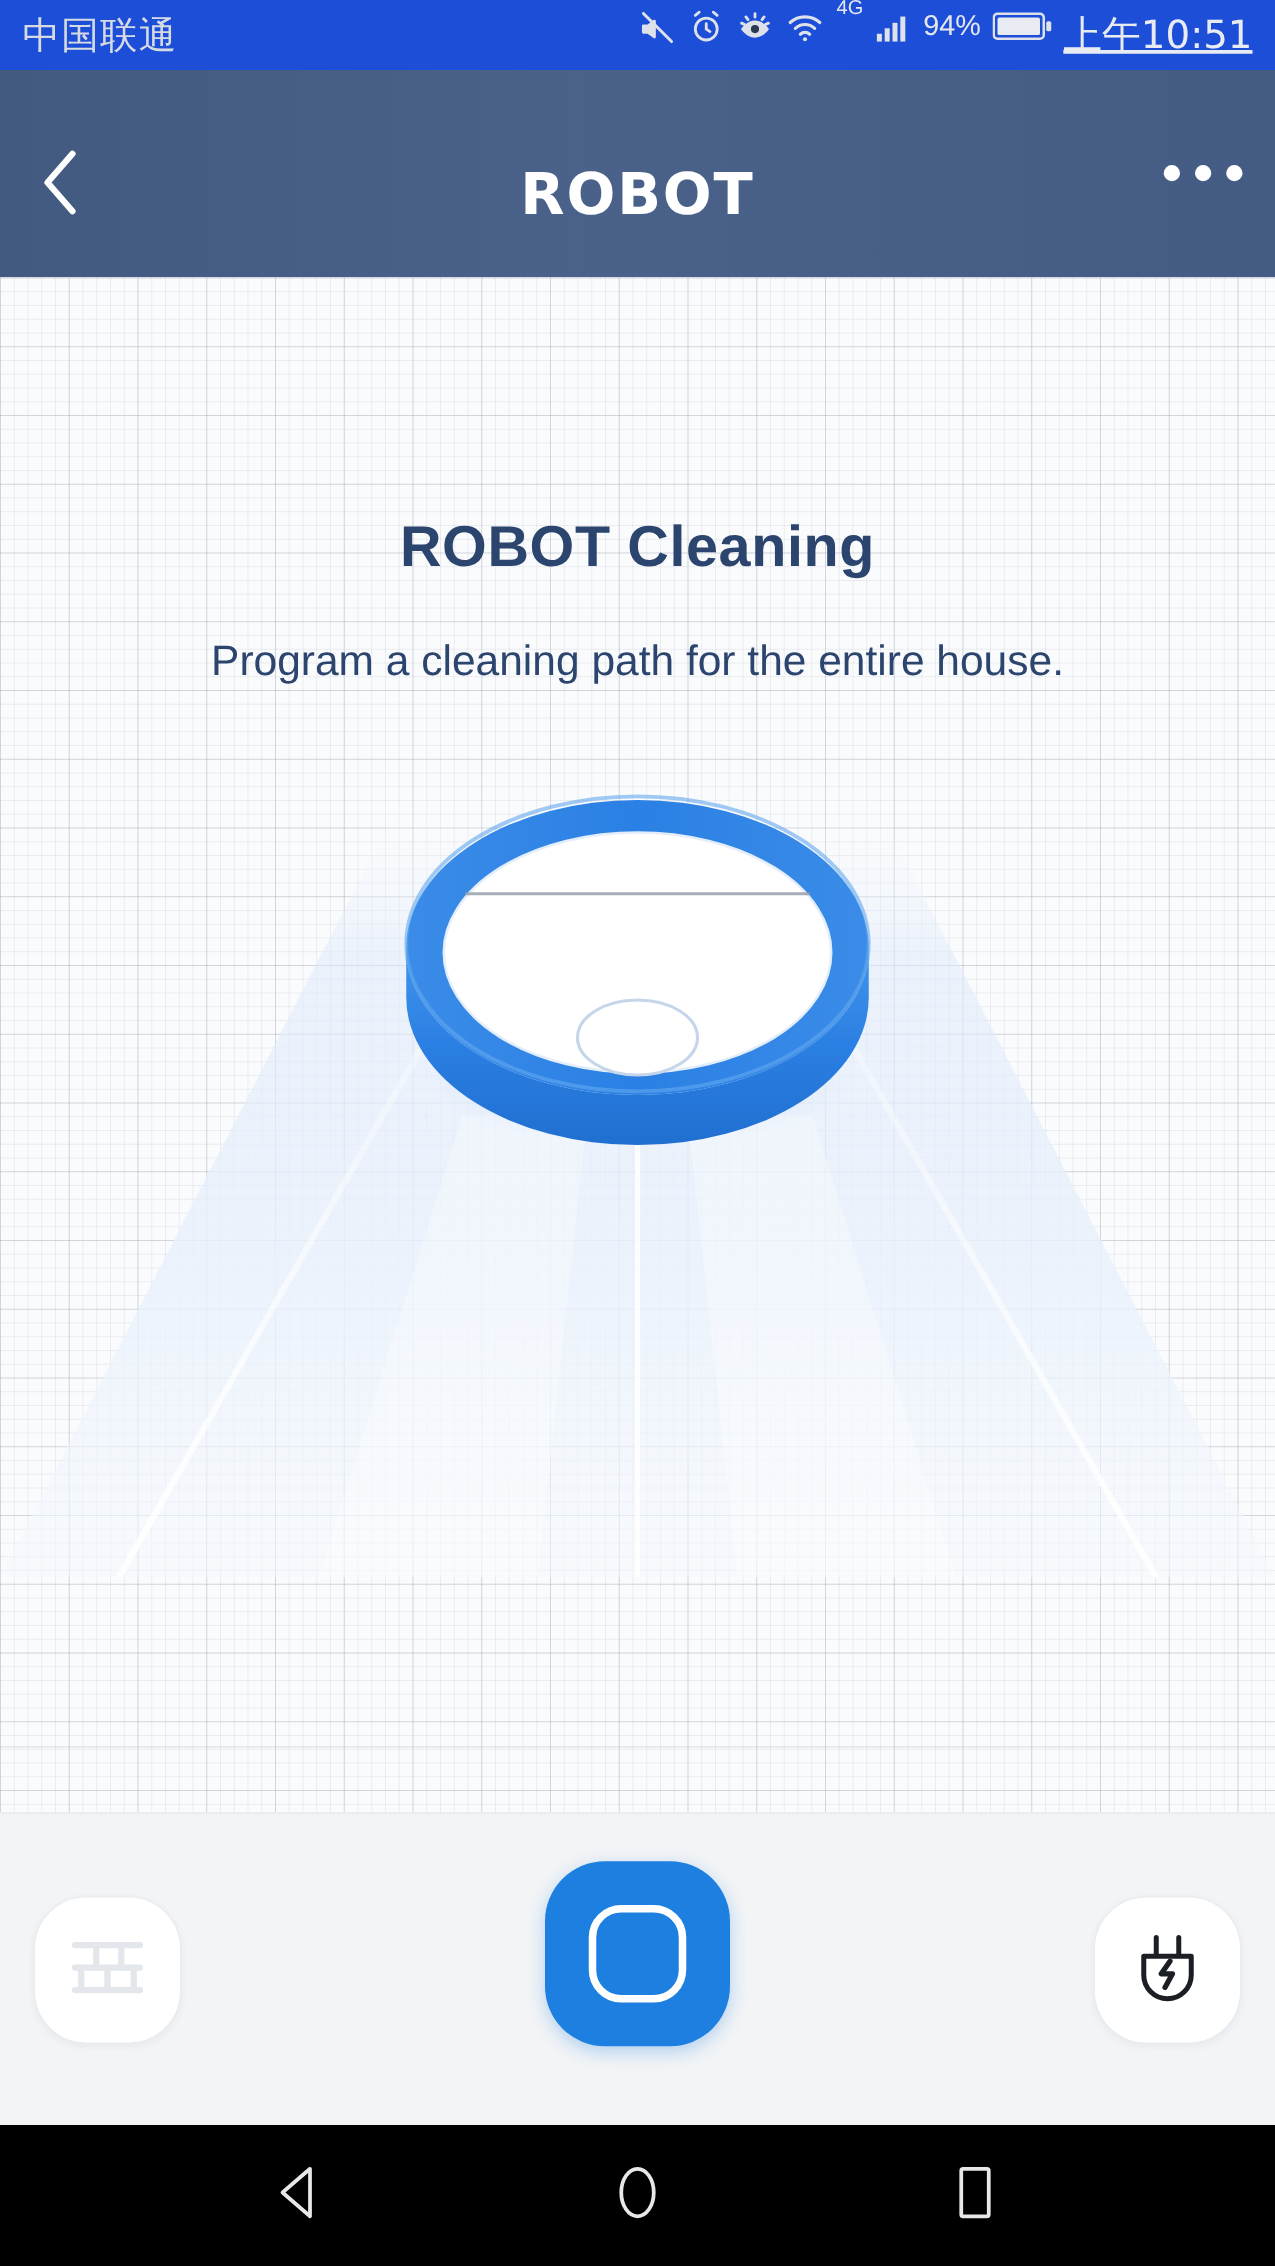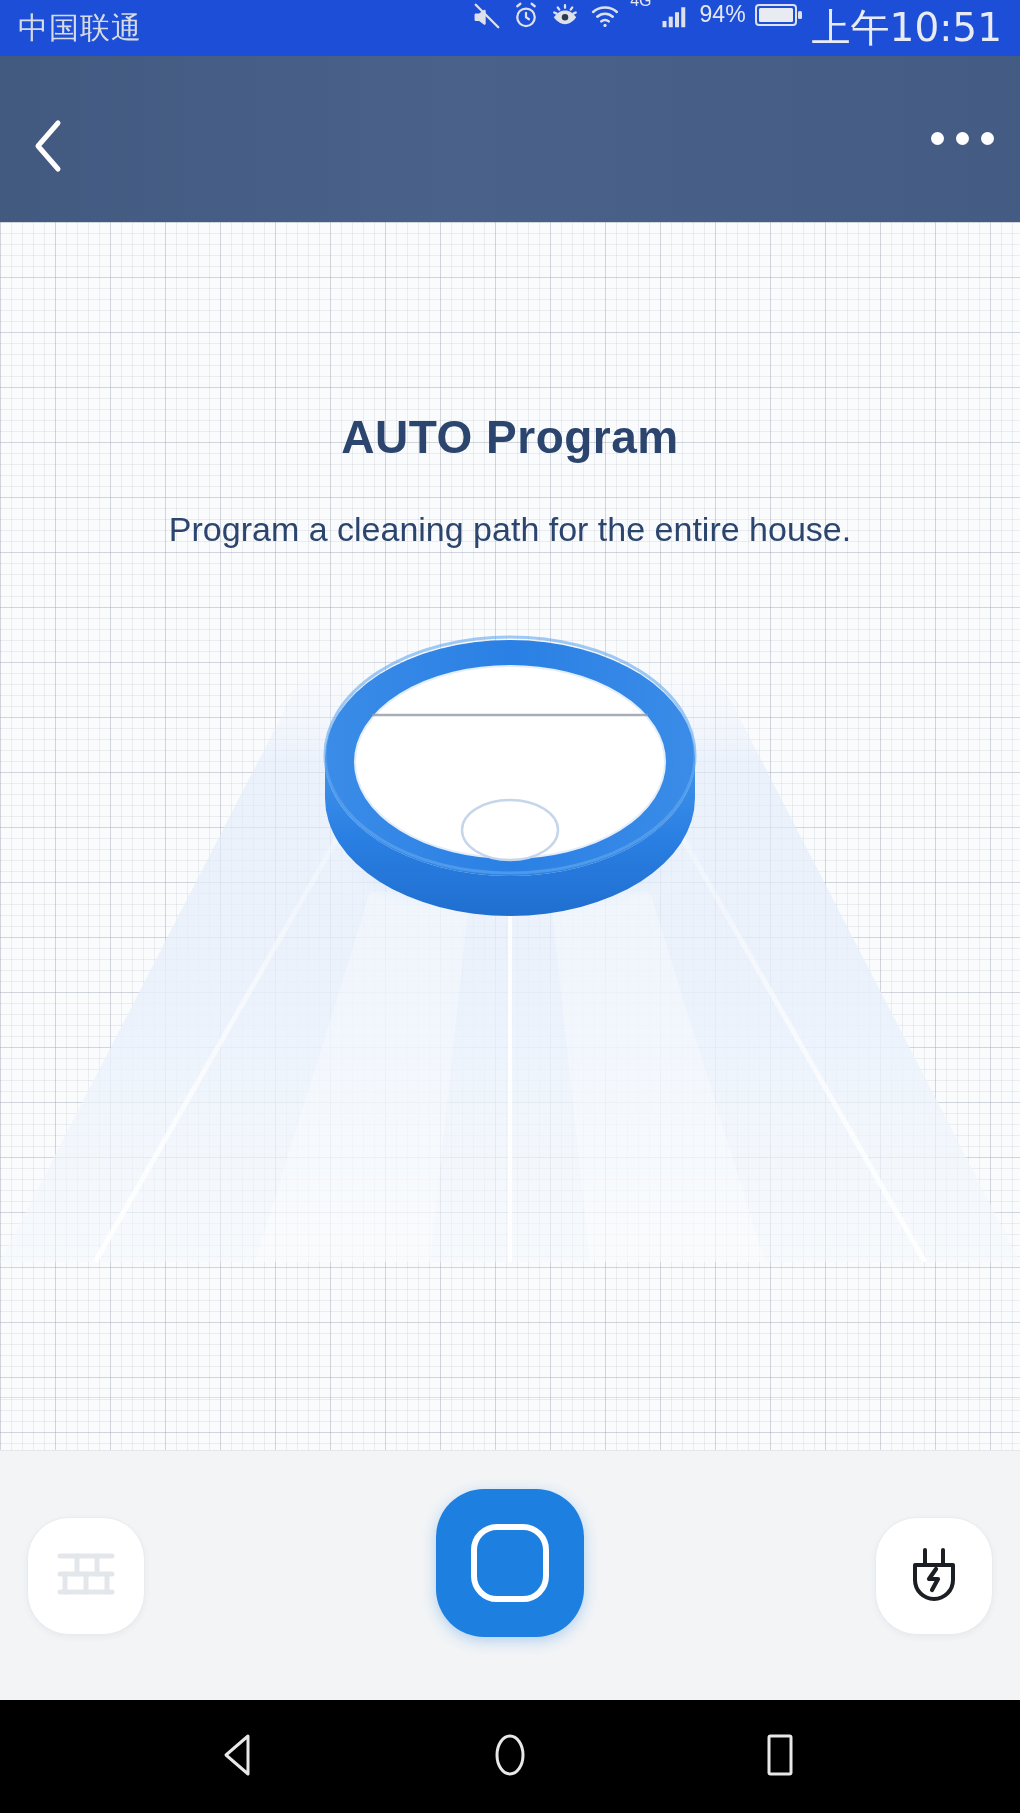--- a/index.html
+++ b/index.html
@@ -17,21 +17,21 @@
     height:56px; flex:0 0 56px;
     background:#1d4ed8;
     display:flex; align-items:center;
     padding:0 18px;
     color:#d9dee6;
   }
   .carrier { font-size:30px; letter-spacing:1px; color:#d6dbe3; font-family:"DejaVu Sans", sans-serif;}
   .sb-right { margin-left:auto; display:flex; align-items:flex-start; gap:9px; }
   .sb-right svg { display:block; }
   .sb-text { font-size:23px; color:#e4e8ee; font-family:"Liberation Sans", sans-serif; }
-  .sb-time { font-size:39px; color:#e8ecf2; font-family:"DejaVu Sans", sans-serif; letter-spacing:0px;}
+  .sb-time { font-size:31px; color:#e8ecf2; font-family:"DejaVu Sans", sans-serif; letter-spacing:0px;text-decoration:underline;}
   .net-label { font-size:16px; color:#e4e8ee; position:relative; top:-9px; margin-right:-2px;}
 
   
   .appbar {
     height:166px; flex:0 0 166px;
     background:linear-gradient(90deg,#425a80 0%, #4a628a 45%, #445c84 100%);
     position:relative;
   }
   .back-btn {
     position:absolute; left:14px; top:54px;
@@ -196,20 +196,21 @@
 
   <div class="appbar">
     <div class="back-btn">
       <span>
         <svg width="46" height="62" viewBox="0 0 46 62" fill="none" stroke="#ffffff" stroke-width="5" stroke-linecap="round" stroke-linejoin="round">
           <polyline points="31,8 11,31 31,54"></polyline>
         </svg>
       </span>
     </div>
 
+    <div class="app-title">ROBOT</div>
 
     <div class="menu-btn">
       <i></i>
       <i></i>
       <i></i>
     </div>
 
     <div class="hdr-battery">
       <span>
         <svg width="62" height="36" viewBox="0 0 62 36">
@@ -218,21 +219,21 @@
           <path d="M55 13 q5 4 0 9" fill="none" stroke="#e7ebf1" stroke-width="3" stroke-linecap="round"></path>
         </svg>
       </span>
     </div>
   </div>
 
   <div class="content">
     <div class="grid-bg"></div>
 
     <div class="title-wrap">
-      <div class="main-title">AUTO Program</div>
+      <div class="main-title">ROBOT Cleaning</div>
       <div class="main-sub">Program a cleaning path for the entire house.</div>
     </div>
 
     <div class="scene">
       <svg viewBox="0 0 1020 700" preserveAspectRatio="xMidYMid meet">
         <defs>
           <linearGradient id="floorGrad" x1="0" y1="0" x2="0" y2="1">
             <stop offset="0%" stop-color="#ffffff" stop-opacity="0"></stop>
             <stop offset="22%" stop-color="#dfeafb" stop-opacity="0.55"></stop>
             <stop offset="62%" stop-color="#e9f1fc" stop-opacity="0.85"></stop>

